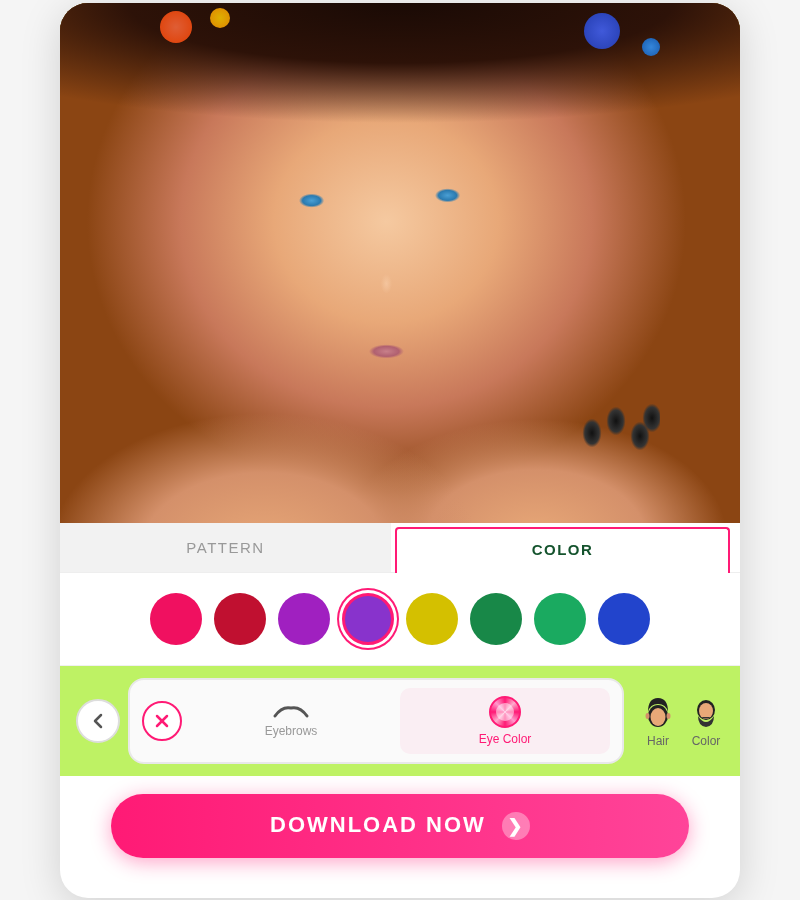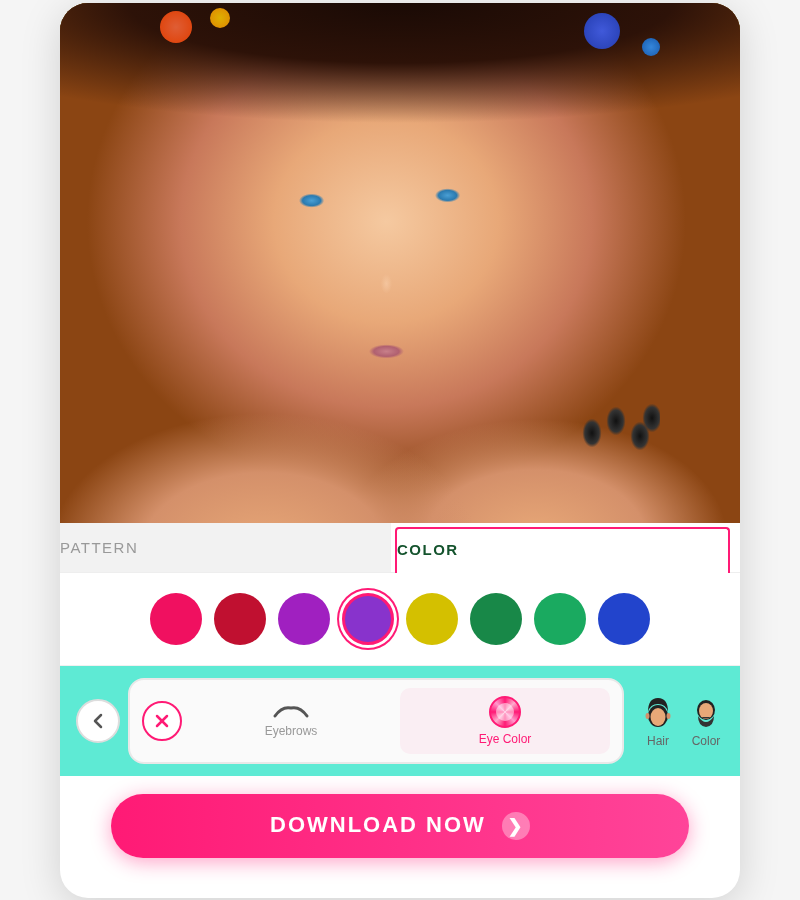--- a/index.html
+++ b/index.html
@@ -119,20 +119,21 @@
     }
 
     .tabs-row {
       display: flex;
       background: #fff;
       border-bottom: 1px solid #eee;
     }
 
     .tab {
       flex: 1;
+      text-align: center;
       padding: 16px 0;
       font-size: 15px;
       font-weight: 600;
       color: #999;
       letter-spacing: 1.5px;
       text-transform: uppercase;
       cursor: pointer;
       background: #f2f2f2;
       transition: all 0.2s;
     }
@@ -174,21 +175,21 @@
     .color-dot.selected {
       border: 3px solid #ff1a75;
       box-shadow: 0 0 0 3px #fff, 0 0 0 5px #ff1a75;
     }
 
     .toolbar-row {
       display: flex;
       align-items: center;
       padding: 12px 16px;
       gap: 8px;
-      background: #5eead4;
+      background: #bef264;
       border-top: 1px solid #f0f0f0;
     }
 
     .back-btn {
       width: 44px;
       height: 44px;
       border-radius: 50%;
       border: 2px solid #ddd;
       background: #fff;
       display: flex;

